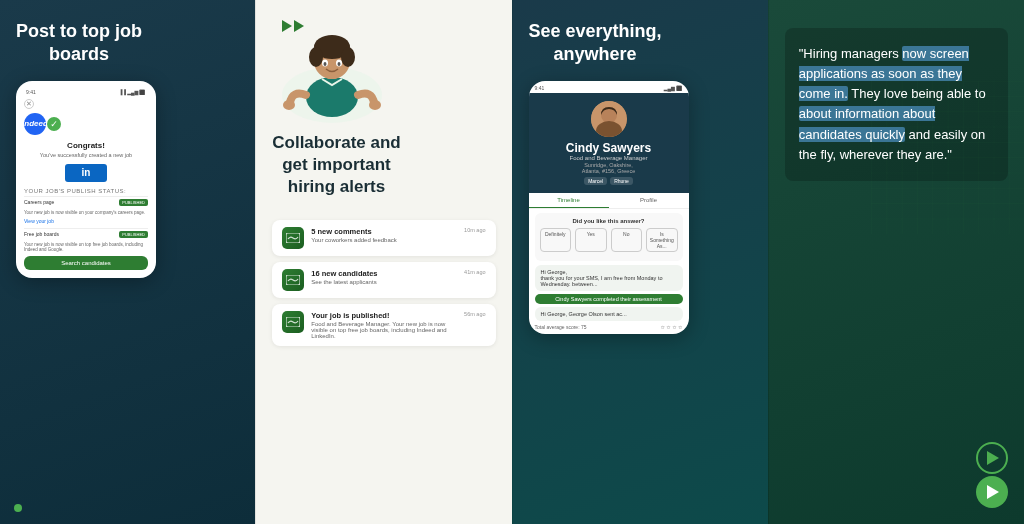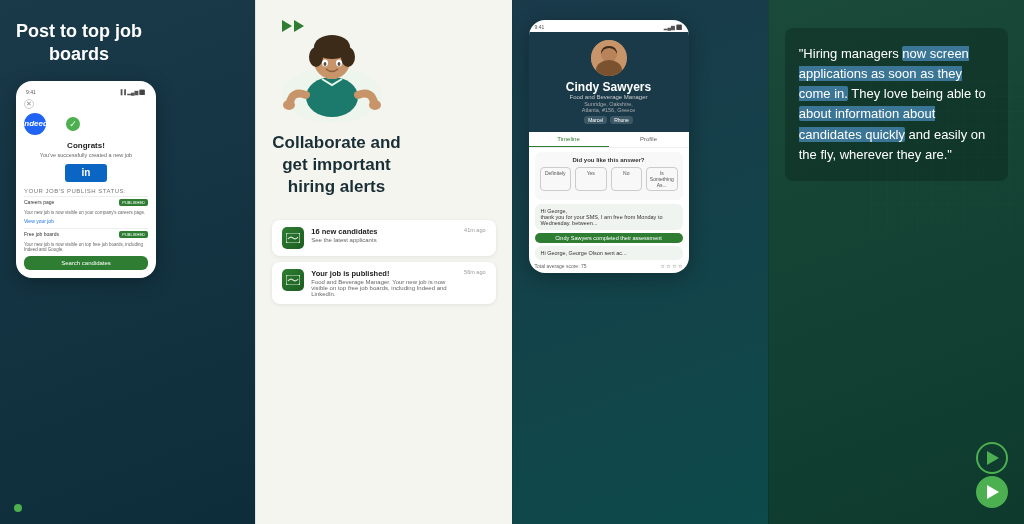--- a/index.html
+++ b/index.html
@@ -90,21 +90,21 @@
       align-items: center;
       justify-content: center;
       font-size: 7px;
       color: #888;
       margin-bottom: 4px;
     }
 
     .indeed-logo {
       display: flex;
       align-items: center;
-      gap: 20px;
+      gap: 1px;
       margin-bottom: 6px;
     }
 
     .indeed-text {
       font-size: 10px;
       font-weight: 700;
       color: #2164f3;
       font-style: italic;
     }
 
@@ -603,53 +603,68 @@
 
       <path d="M50 64 L60 70 L70 64" stroke="#e8f5e9" stroke-width="2" fill="none"></path>
     </svg>
   </div>
 
   <div class="panel-title" style="white-space:pre-line;font-size:17px;">Collaborate and
 get important
 hiring alerts</div>
 
   <div style="width:100%;margin-top:8px;">
-
-
     <div class="notif-card">
       <div class="wavebox">
         <svg width="14" height="10" viewBox="0 0 14 10">
           <rect x="0" y="0" width="14" height="10" rx="2" fill="none" stroke="rgba(255,255,255,0.8)" stroke-width="1.2"></rect>
           <path d="M2 6 Q4 3 7 5 Q10 7 12 4" stroke="rgba(255,255,255,0.8)" stroke-width="1.2" fill="none"></path>
         </svg>
       </div>
       <div class="notif-text">
-        <div class="notif-title">16 new candidates</div>
-        <div class="notif-sub">See the latest applicants</div>
-      </div>
-      <div class="notif-time">41m ago</div>
-    </div>
+        <div class="notif-title">5 new comments</div>
+        <div class="notif-sub">Your coworkers added feedback</div>
+      </div>
+      <div class="notif-time">10m ago</div>
+    </div>
+
 
     <div class="notif-card">
       <div class="wavebox">
         <svg width="14" height="10" viewBox="0 0 14 10">
           <rect x="0" y="0" width="14" height="10" rx="2" fill="none" stroke="rgba(255,255,255,0.8)" stroke-width="1.2"></rect>
           <path d="M2 6 Q4 3 7 5 Q10 7 12 4" stroke="rgba(255,255,255,0.8)" stroke-width="1.2" fill="none"></path>
         </svg>
       </div>
       <div class="notif-text">
+        <div class="notif-title">16 new candidates</div>
+        <div class="notif-sub">See the latest applicants</div>
+      </div>
+      <div class="notif-time">41m ago</div>
+    </div>
+
+    <div class="notif-card">
+      <div class="wavebox">
+        <svg width="14" height="10" viewBox="0 0 14 10">
+          <rect x="0" y="0" width="14" height="10" rx="2" fill="none" stroke="rgba(255,255,255,0.8)" stroke-width="1.2"></rect>
+          <path d="M2 6 Q4 3 7 5 Q10 7 12 4" stroke="rgba(255,255,255,0.8)" stroke-width="1.2" fill="none"></path>
+        </svg>
+      </div>
+      <div class="notif-text">
         <div class="notif-title">Your job is published!</div>
         <div class="notif-sub">Food and Beverage Manager. Your new job is now visible on top free job boards, including Indeed and LinkedIn.</div>
       </div>
       <div class="notif-time">56m ago</div>
     </div>
   </div>
 </div>
 
 <div class="panel panel-3">
+  <div class="panel-title" style="white-space:pre-line;">See everything,
+anywhere</div>
 
   <div class="p3-phone">
     <div class="p3-status">
       <span>9:41</span>
       <span>▂▄▆ ⬛</span>
     </div>
 
     <div class="p3-profile-header">
       <div style="position:relative;width:36px;margin:0 auto 4px;">
         <div class="avatar-circle">

